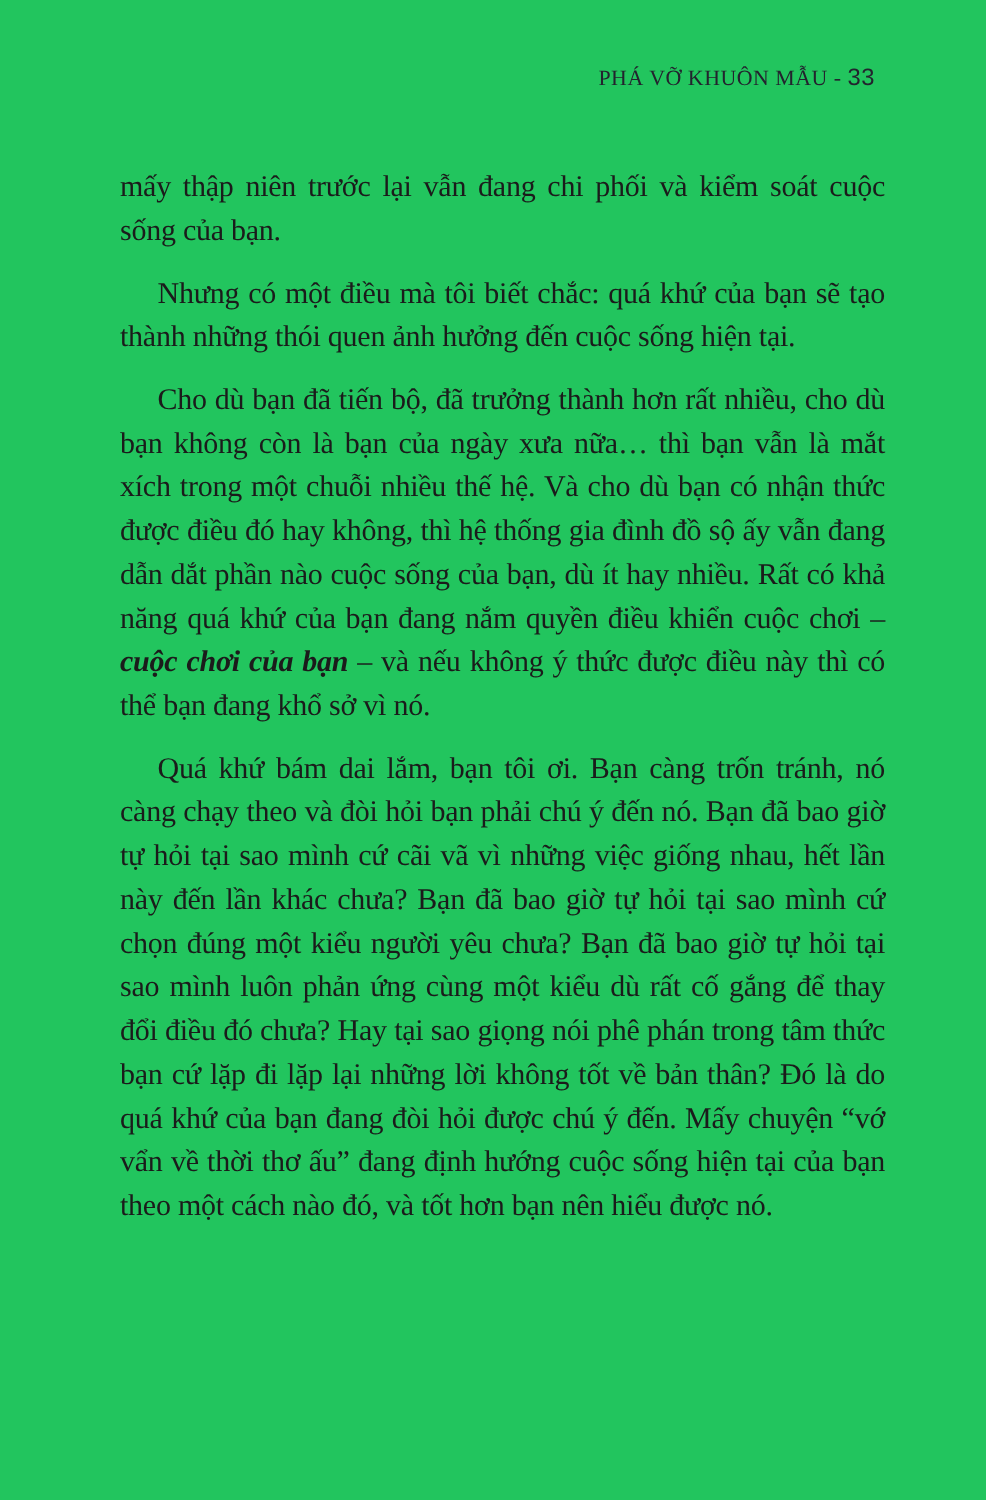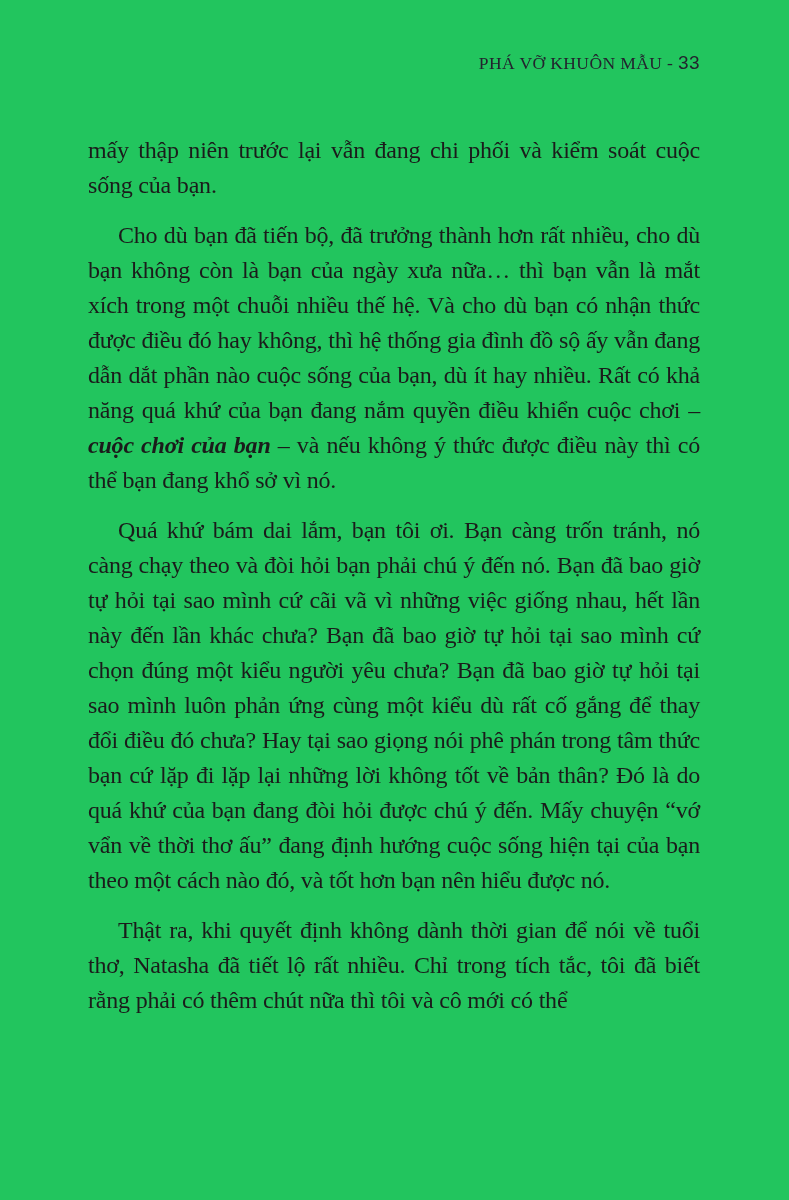--- a/index.html
+++ b/index.html
@@ -31,21 +31,21 @@
     font-family: "Liberation Serif", "DejaVu Serif", serif;
   }
   .page-header .page-number {
     font-family: "Liberation Sans", "DejaVu Sans", sans-serif;
     font-size: 19px;
     color: #23232e;
   }
   .page-body {
     position: absolute;
     top: 133px;
-    left: 88px;
+    left: 96px;
     width: 612px;
     text-align: justify;
     font-size: 24px;
     line-height: 35px;
     letter-spacing: -0.2px;
     color: #1b1b1b;
   }
   .page-body p {
     margin: 0 0 15px 0;
     text-indent: 30px;
@@ -64,22 +64,22 @@
 <div class="page">
 
   <div class="page-header">
     <span class="running-title">PHÁ VỠ KHUÔN MẪU</span><span class="header-separator"> - </span><span class="page-number">33</span>
   </div>
 
   <div class="page-body">
 
     <p class="no-indent"><span>mấy thập niên trước lại vẫn đang chi phối và kiểm soát cuộc sống của bạn.</span></p>
 
+    <p><span>Nhưng có một điều mà tôi biết chắc: quá khứ của bạn sẽ tạo thành những thói quen ảnh hưởng đến cuộc sống hiện tại.</span></p>
 
     <p><span>Cho dù bạn đã tiến bộ, đã trưởng thành hơn rất nhiều, cho dù bạn không còn là bạn của ngày xưa nữa… thì bạn vẫn là mắt xích trong một chuỗi nhiều thế hệ. Và cho dù bạn có nhận thức được điều đó hay không, thì hệ thống gia đình đồ sộ ấy vẫn đang dẫn dắt phần nào cuộc sống của bạn, dù ít hay nhiều. Rất có khả năng quá khứ của bạn đang nắm quyền điều khiển cuộc chơi – </span><em>cuộc chơi của bạn</em><span> – và nếu không ý thức được điều này thì có thể bạn đang khổ sở vì nó.</span></p>
 
     <p><span>Quá khứ bám dai lắm, bạn tôi ơi. Bạn càng trốn tránh, nó càng chạy theo và đòi hỏi bạn phải chú ý đến nó. Bạn đã bao giờ tự hỏi tại sao mình cứ cãi vã vì những việc giống nhau, hết lần này đến lần khác chưa? Bạn đã bao giờ tự hỏi tại sao mình cứ chọn đúng một kiểu người yêu chưa? Bạn đã bao giờ tự hỏi tại sao mình luôn phản ứng cùng một kiểu dù rất cố gắng để thay đổi điều đó chưa? Hay tại sao giọng nói phê phán trong tâm thức bạn cứ lặp đi lặp lại những lời không tốt về bản thân? Đó là do quá khứ của bạn đang đòi hỏi được chú ý đến. Mấy chuyện “vớ vẩn về thời thơ ấu” đang định hướng cuộc sống hiện tại của bạn theo một cách nào đó, và tốt hơn bạn nên hiểu được nó.</span></p>
 
-    <p><span>Thật ra, khi quyết định không dành thời gian để nói về tuổi thơ, Natasha đã tiết lộ rất nhiều. Chỉ trong tích tắc, tôi đã biết rằng phải có thêm chút nữa thì tôi và cô mới có thể</span></p>
 
   </div>
 
 </div>
 
 </body></html>

